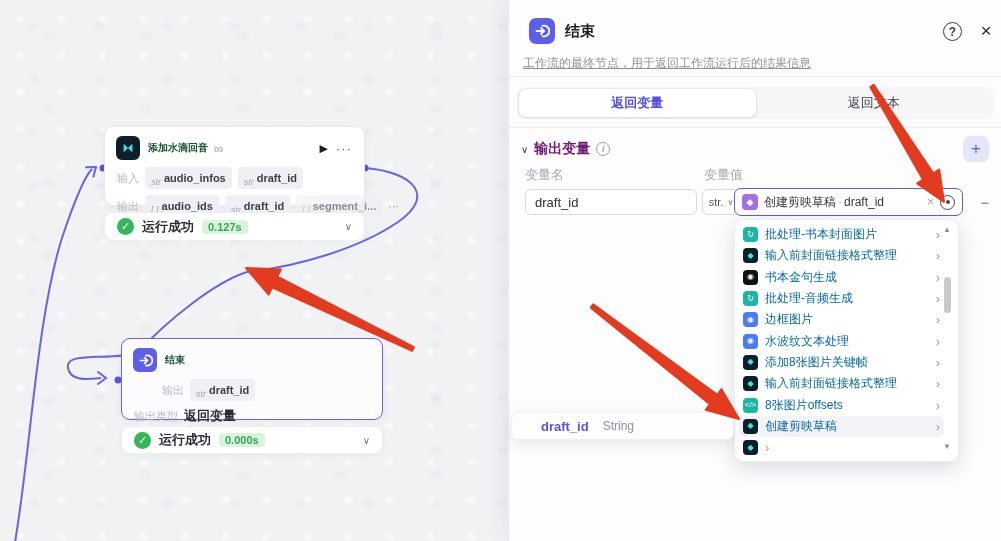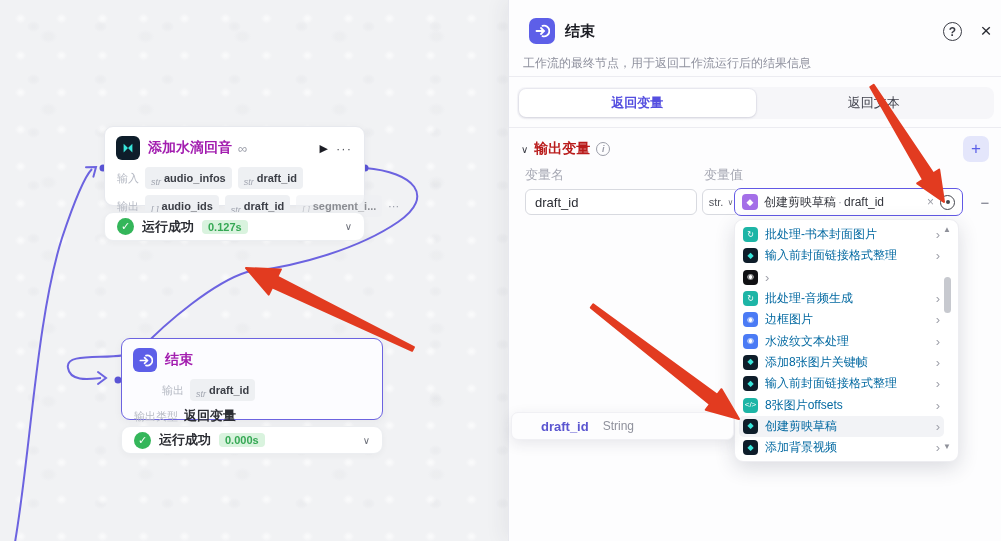--- a/index.html
+++ b/index.html
@@ -20,21 +20,21 @@
   
   .node, .statusbar { position:absolute; z-index:2; }
   .node { background:#ffffff; border:1px solid #e7e9ee; border-radius:9px;
     box-shadow:0 2px 8px rgba(40,44,60,.05); }
   .node.selected { background:#fcfcff; border:1.4px solid #6c63e0; }
   .node-head { display:flex; align-items:center; gap:8px; padding:9px 12px 4px 11px; }
   .node-icon { width:24px; height:24px; border-radius:6px; flex:0 0 auto;
     display:flex; align-items:center; justify-content:center; }
   .node-icon.dark { background:#0e1d2a; }
   .node-icon.purple { background:#5d5fe8; }
-  .node-title { font-size:14px; font-weight:bold; color:#a21caf; }
+  .node-title { font-size:10px; font-weight:bold; color:#14532d; }
   .link-badge { color:#9a9da8; font-size:13px; margin-left:-2px; }
   .head-spacer { flex:1; }
   .play-btn { color:#1c1d24; font-size:11px; }
   .more-btn { color:#55575f; font-size:13px; letter-spacing:1px; }
   .node-row { display:flex; align-items:center; gap:6px; padding:3px 10px 3px 12px; }
   .row-label { font-size:11px; color:#b6bac4; flex:0 0 auto; }
   .pill { display:inline-flex; align-items:center; gap:3px; background:#eef0f3;
     border-radius:4px; padding:2px 6px; font-size:11px; white-space:nowrap; }
   .pill .ptype { font-size:9px; color:#a2a6b1;margin-top:8px; }
   .pill .pname { font-weight:bold; color:#3b3e46; }
@@ -60,32 +60,32 @@
     box-shadow:-6px 0 18px rgba(50,55,75,.06); }
   .panel-head { position:absolute; left:0; top:0; width:100%; height:76px; }
   .p-icon { position:absolute; left:20px; top:18px; width:26px; height:26px; border-radius:7px;
     background:#5d5fe8; display:flex; align-items:center; justify-content:center; }
   .p-title { position:absolute; left:56px; top:22px; font-size:15px; font-weight:bold; color:#1c1d24; }
   .help-icon { position:absolute; left:434px; top:22px; width:19px; height:19px; border-radius:50%;
     border:1.6px solid #3a3c45; color:#3a3c45; font-size:12px; font-weight:bold;
     display:flex; align-items:center; justify-content:center; }
   .close-icon { position:absolute; left:465px; top:19px; width:24px; height:24px;
     color:#2a2c33; font-size:19px; display:flex; align-items:center; justify-content:center; }
-  .p-subtitle { position:absolute; left:14px; top:55px; font-size:12px; color:#8f919e; }
+  .p-subtitle { position:absolute; left:14px; top:55px; font-size:12px; color:#8f919e;text-decoration:underline; }
   .divider { position:absolute; left:0; width:100%; height:1px; background:#ececf1; }
   .tabs { position:absolute; left:8px; top:87px; width:477px; height:32px;
     background:#f6f6f9; border-radius:8px; display:flex; padding:2px; }
   .tab { flex:1; display:flex; align-items:center; justify-content:center;
     font-size:13px; color:#41424d; border-radius:7px; }
   .tab.active { background:#fff; color:#554fe0; font-weight:bold;
     box-shadow:0 1px 3px rgba(40,44,70,.12), 0 0 0 1px #ececf2; }
 
   .section-head { position:absolute; left:12px; top:140px; display:flex; align-items:center; gap:6px; }
   .sec-chev { font-size:10px; color:#3a3c45; }
-  .sec-title { font-size:14px; font-weight:bold; color:#b91c1c; }
+  .sec-title { font-size:14px; font-weight:bold; color:#701a75; }
   .info-icon { width:14px; height:14px; border-radius:50%; border:1.2px solid #9preference;
     border:1.2px solid #9b9da8; color:#9b9da8; font-size:9px; font-style:italic; font-weight:bold;
     display:flex; align-items:center; justify-content:center; }
   .add-btn { position:absolute; left:454px; top:136px; width:26px; height:26px; border-radius:7px;
     background:#e4e6fb; color:#5a5fe8; font-size:17px;
     display:flex; align-items:center; justify-content:center; }
   .col-label { position:absolute; top:166px; font-size:13px; color:#a6a8b3; }
   .col-name { left:16px; } .col-value { left:195px; }
 
   .name-input { position:absolute; left:16px; top:189px; width:172px; height:26px;
@@ -297,20 +297,21 @@
   </div>
 
   <div class="dd-row">
     <span class="dd-icon" style="background: rgb(14, 29, 42); color: rgb(57, 230, 219);">◆</span>
     <span class="dd-label">输入前封面链接格式整理</span>
     <span class="dd-chev">›</span>
   </div>
 
   <div class="dd-row">
     <span class="dd-icon" style="background: rgb(16, 17, 20); color: rgb(255, 255, 255);">◉</span>
+    <span class="dd-label">书本金句生成</span>
     <span class="dd-chev">›</span>
   </div>
 
   <div class="dd-row">
     <span class="dd-icon" style="background: rgb(29, 181, 166); color: rgb(255, 255, 255);">↻</span>
     <span class="dd-label">批处理-音频生成</span>
     <span class="dd-chev">›</span>
   </div>
 
   <div class="dd-row">
@@ -344,21 +345,20 @@
   </div>
 
   <div class="dd-row hover">
     <span class="dd-icon" style="background: rgb(14, 29, 42); color: rgb(57, 230, 219);">◆</span>
     <span class="dd-label">创建剪映草稿</span>
     <span class="dd-chev">›</span>
   </div>
 
   <div class="dd-row">
     <span class="dd-icon" style="background: rgb(14, 29, 42); color: rgb(57, 230, 219);">◆</span>
-    <span class="dd-label">添加背景视频</span>
     <span class="dd-chev">›</span>
   </div>
 </div>
   <div class="dd-scroll-up">▲</div>
   <div class="dd-thumb"></div>
   <div class="dd-scroll-down">▼</div>
 
   <div class="submenu">
     <span class="sub-var">draft_id</span>
     <span class="sub-type">String</span>

